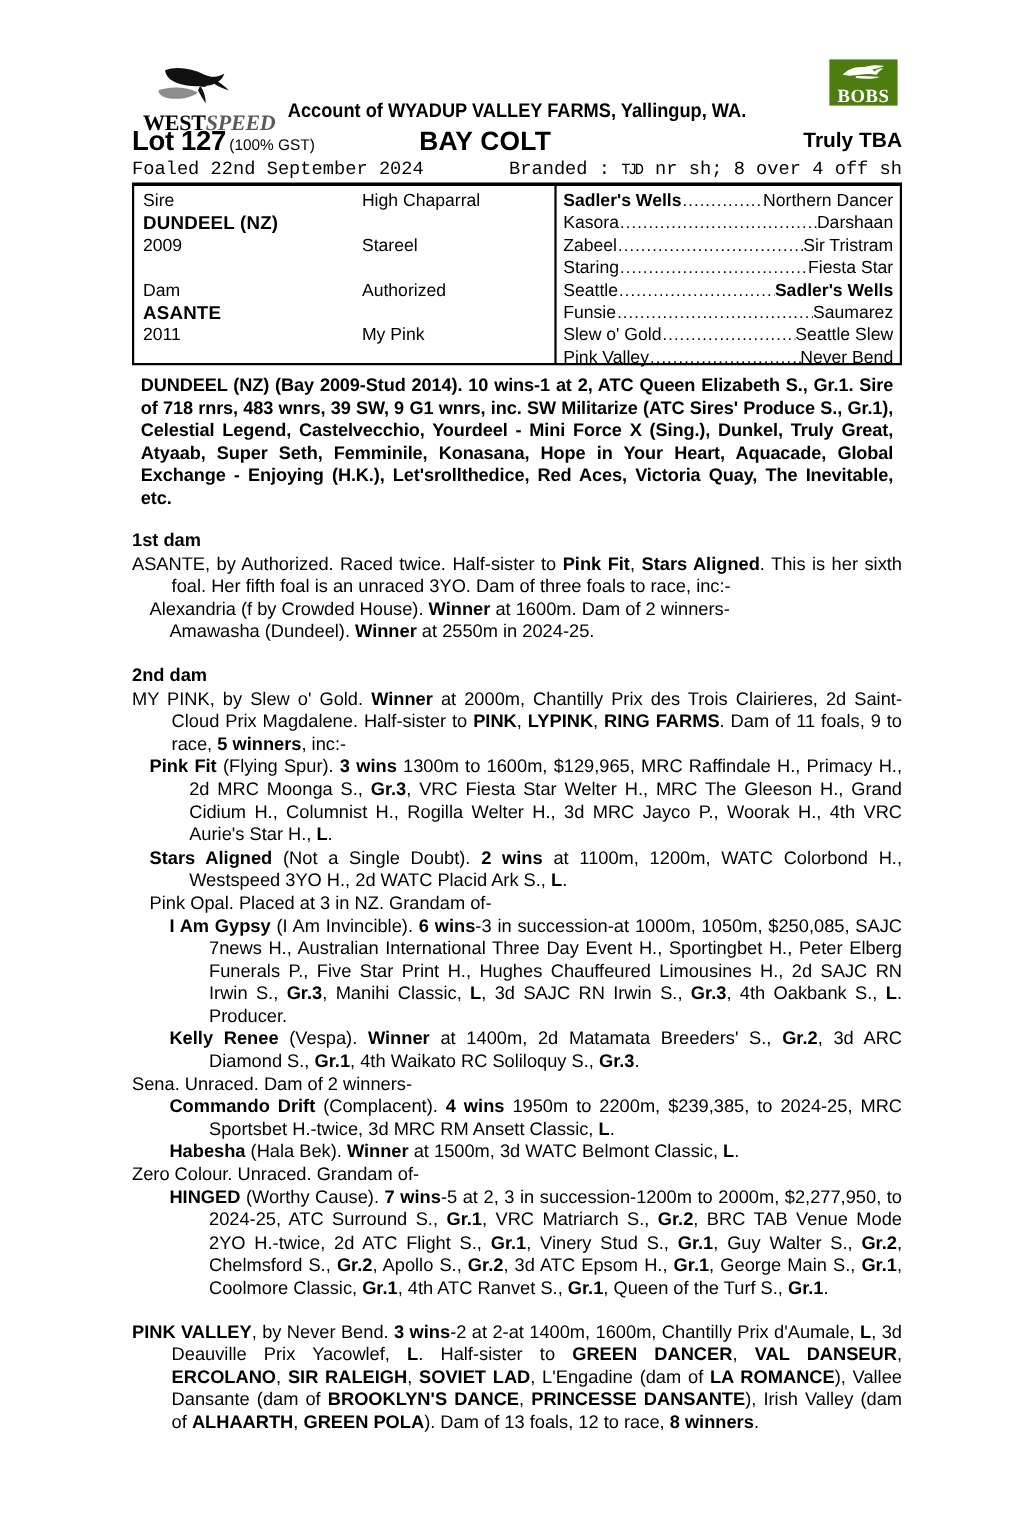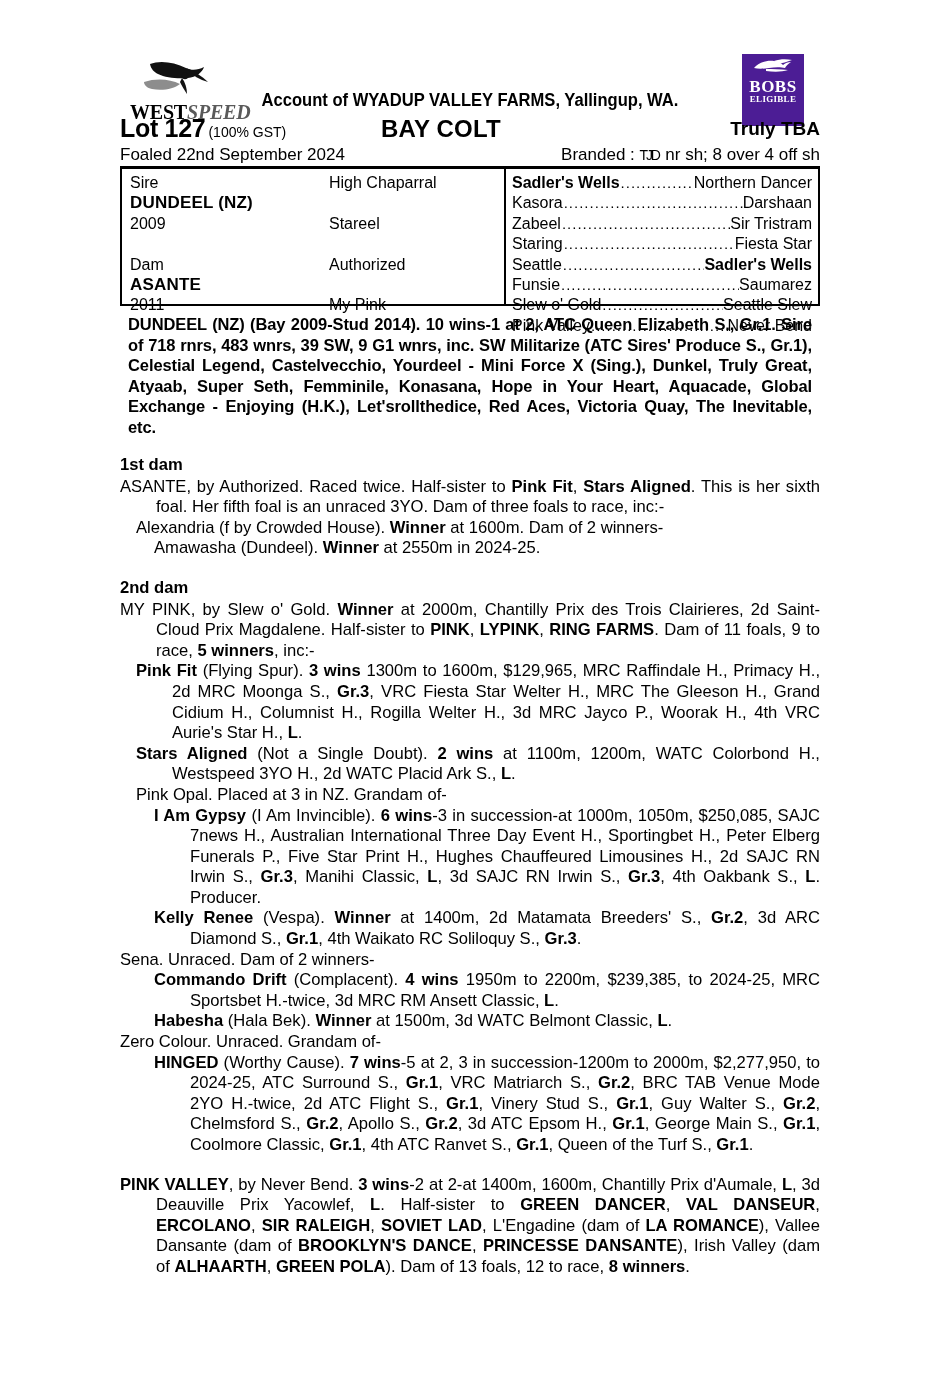--- a/index.html
+++ b/index.html
@@ -41,25 +41,25 @@
     font-size: 20px;
     font-weight: bold;
     letter-spacing: -0.2px;
     line-height: 1;
     margin-top: 0px;
   }
   .ws-word .sp { font-style: italic; color: #5a5a5a; }
 
   .logo-bobs {
     position: absolute;
-    right: 16px;
+    right: 4px;
     top: 2px;
     width: 62px;
-    height: 72px;
-    background: #4c1d95;
+    height: 42px;
+    background: #4d7c0f;
     color: #ffffff;
     text-align: center;
     overflow: hidden;
   }
   .bobs-horse { margin-top: 3px; }
   .bobs-main {
     font-family: "Liberation Serif", serif;
     font-size: 17px;
     font-weight: bold;
     line-height: 15px;
@@ -125,36 +125,37 @@
     font-weight: bold;
   }
 
   .foaled-row {
     position: absolute;
     left: 0;
     right: 0;
     top: 93px;
     height: 24px;
     font-size: 17px;
+    font-family: Liberation Mono, monospace;
   }
   .foaled { position: absolute; left: 0; top: 0; }
   .branded { position: absolute; right: 0; top: 0; white-space: nowrap; }
   .brand-mark {
     font-size: 14px;
     letter-spacing: -2.2px;
     display: inline-block;
     vertical-align: baseline;
     padding-right: 2px;
   }
 
   
   .ped-table {
     border: 2.5px solid #000;
     border-top-width: 3.5px;
-    height: 140px;
+    height: 166px;
     box-sizing: border-box;
     position: relative;
     margin-top: 2px;
   }
   .ped-col-divider {
     position: absolute;
     left: 382px;
     top: 0;
     bottom: 0;
     width: 1.5px;

